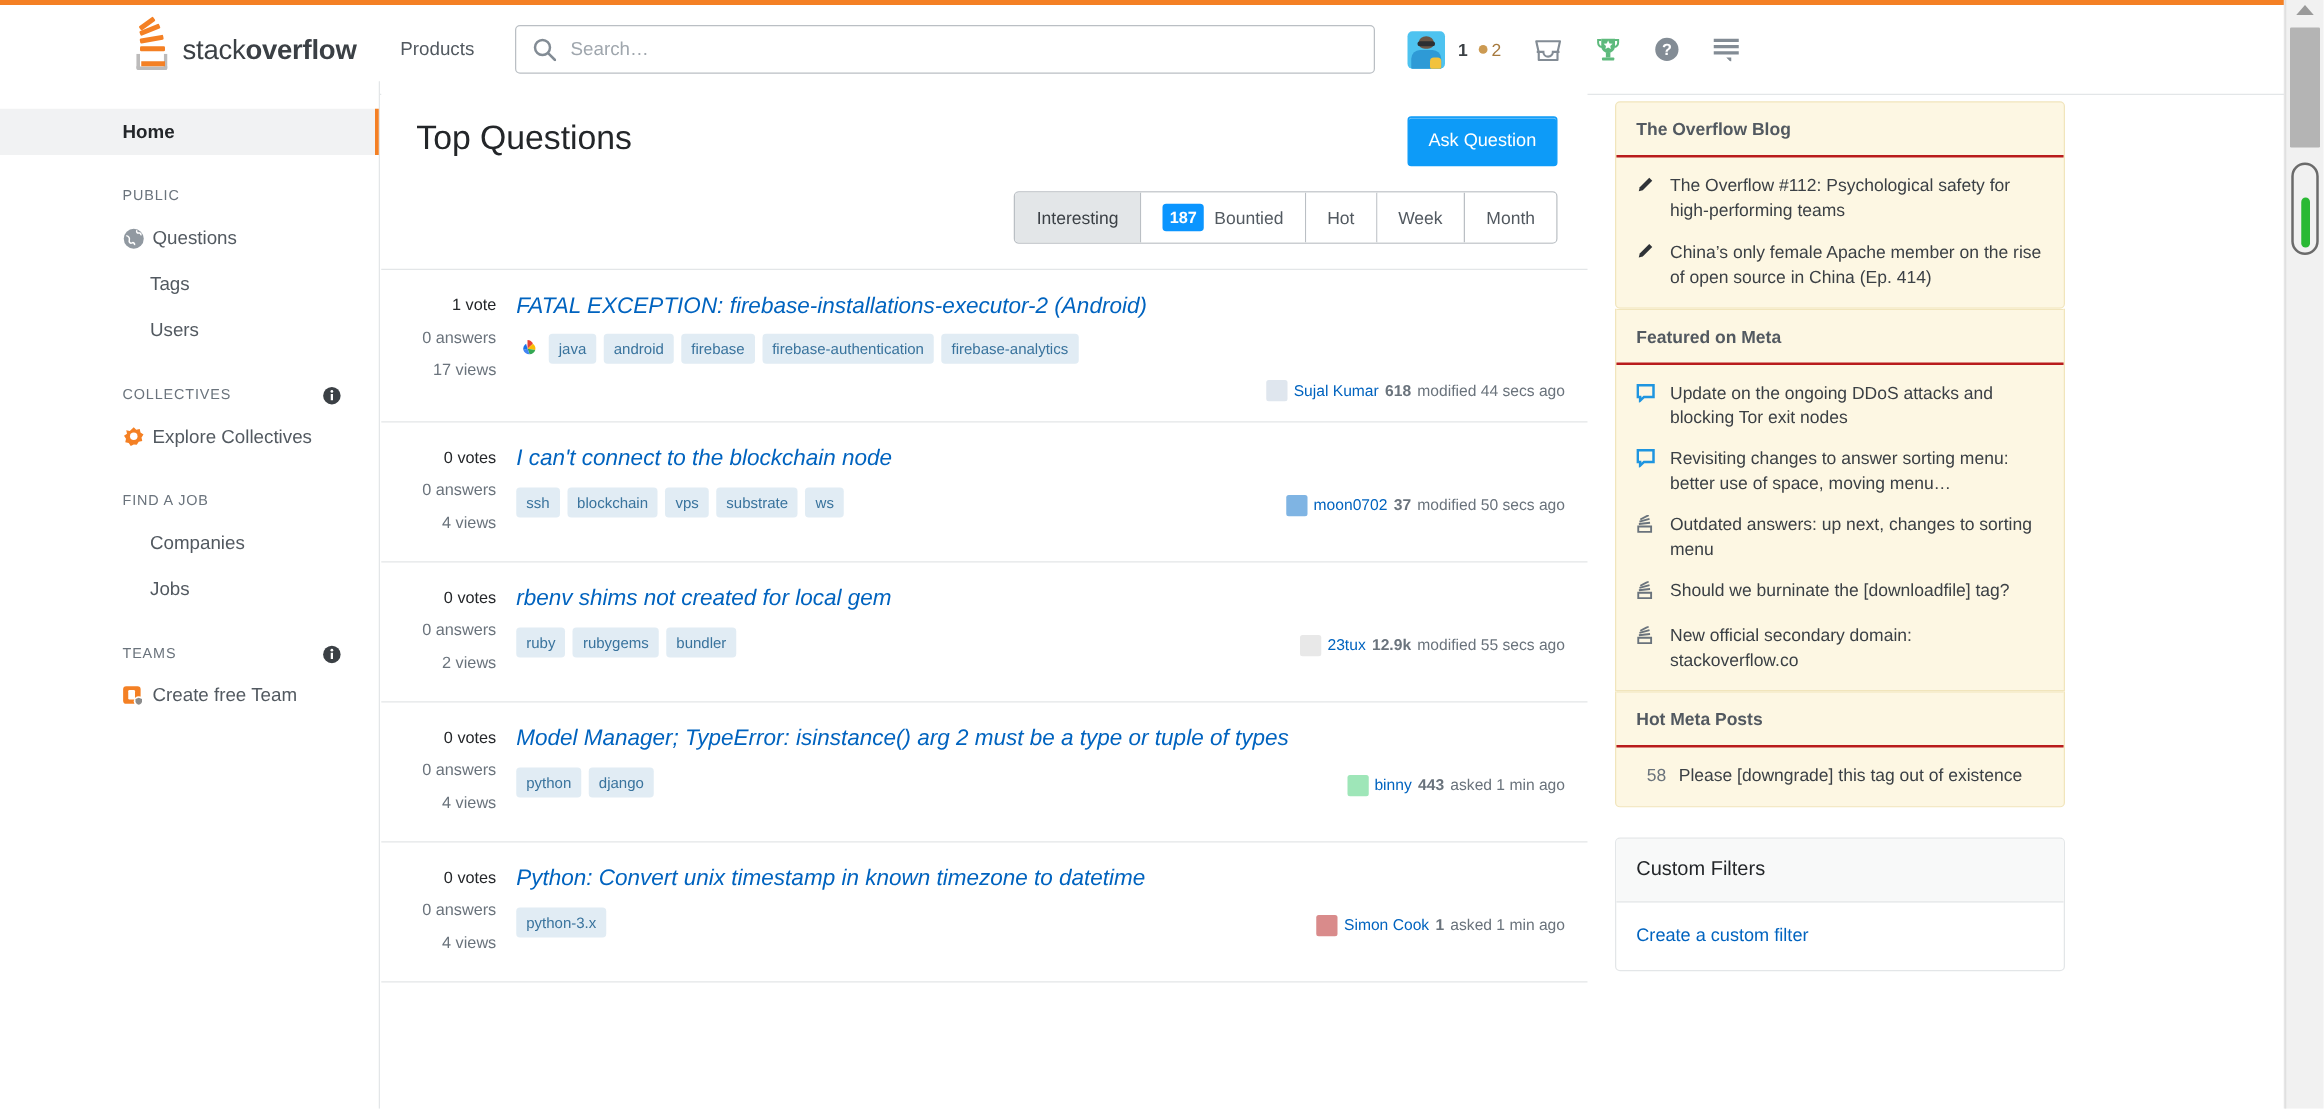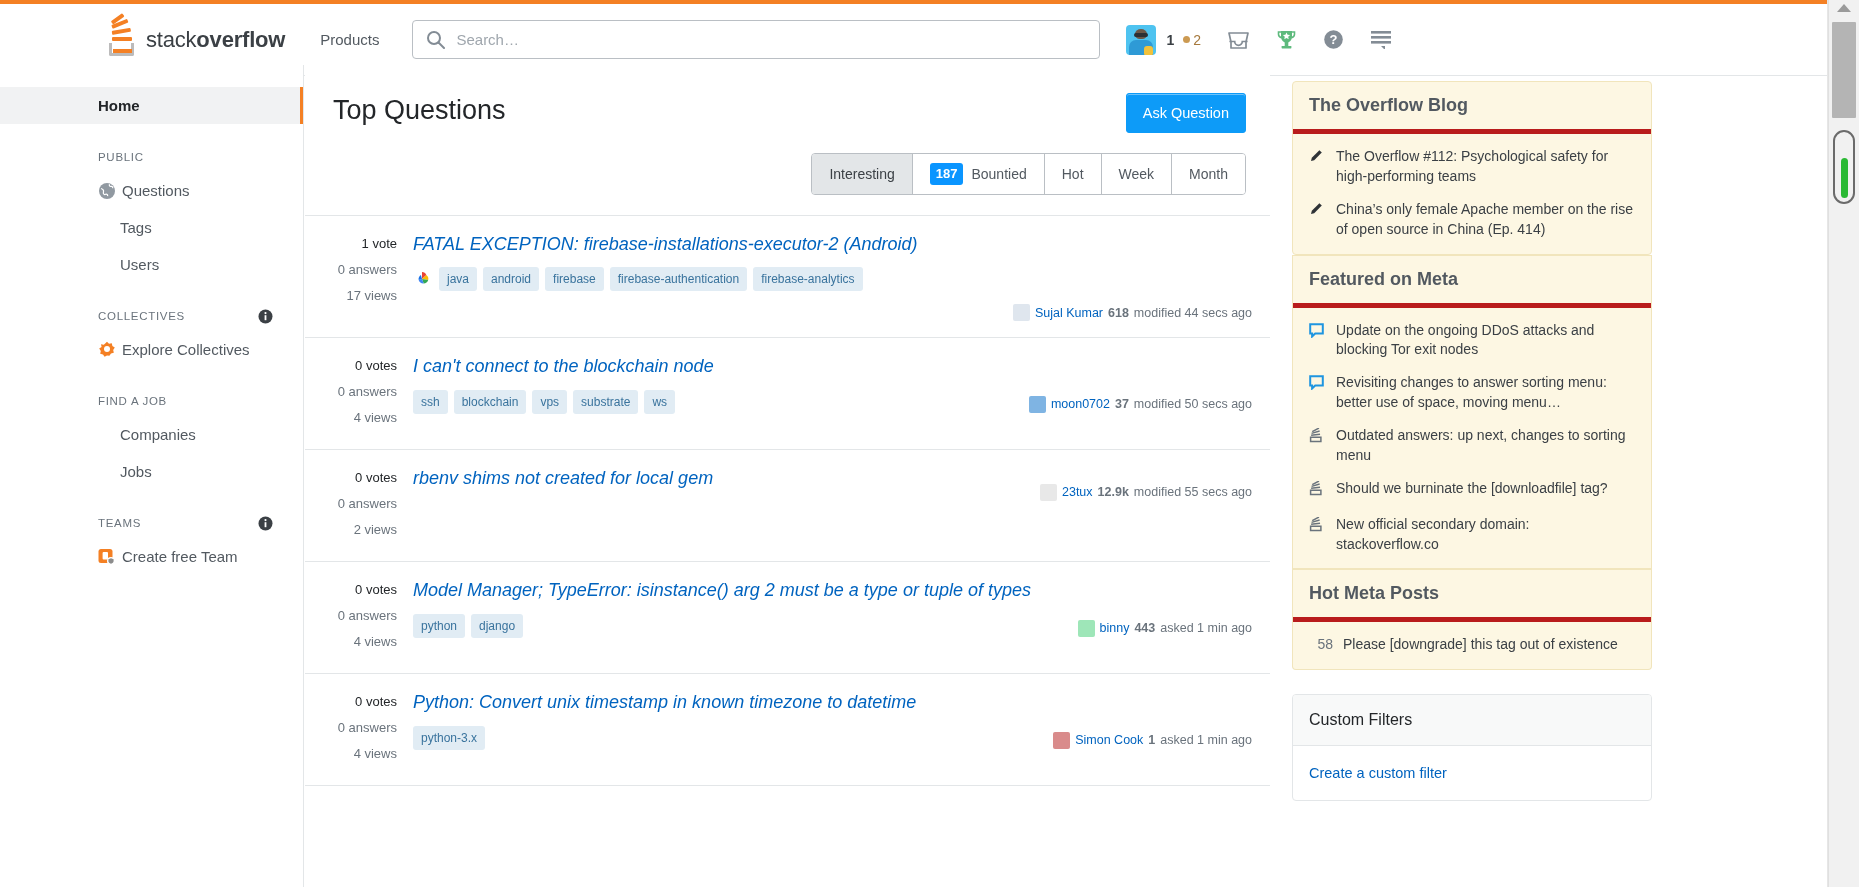--- a/index.html
+++ b/index.html
@@ -171,22 +171,22 @@
   .qmeta .uname { color:#0063bf; cursor:pointer; }
   .qmeta .urep { color:#6a737c; font-weight:700; }
 
   
   .rsidebar { position:absolute; top:65px; left:1272px; width:400px; }
   .card {
     border:1px solid #f1e5bc; border-radius:4px; background:#fdf7e3;
     margin:16px 20px 0 20px; overflow:hidden;
   }
   .card-head {
-    padding:13px 16px; font-size:18px; font-weight:700; color:#525960;
-    border-bottom:5px solid #b91c1c;
+    padding:13px 16px; font-size:14px; font-weight:700; color:#525960;
+    border-bottom:2px solid #b91c1c;
   }
   .card-body { padding:13px 16px 14px 16px; }
   .card-item {
     display:flex; gap:10px; margin-bottom:13px; font-size:14px;
     color:#3b4045; line-height:1.42; cursor:pointer;
   }
   .card-item:last-child { margin-bottom:0; }
   .card-item .ci-ic { width:17px; flex:none; padding-top:2px; }
   .hot-num { width:24px; flex:none; text-align:right; color:#6a737c; font-size:14px; }
   .card.plain { background:#fff; border:1px solid #e3e6e8; }
@@ -472,20 +472,25 @@
       </div>
 
       <div class="qrow">
         <div class="qstats">
           <div class="qstat votes">0 votes</div>
           <div class="qstat">0 answers</div>
           <div class="qstat">2 views</div>
         </div>
         <div class="qbody">
           <a class="qtitle">rbenv shims not created for local gem</a>
+          <div class="qtags">
+            <span class="tag">ruby</span>
+            <span class="tag">rubygems</span>
+            <span class="tag">bundler</span>
+          </div>
           <div class="qmeta" style="margin-top:-18px;text-align:right;">
             <span class="uava" style="background:#e8e8e8;"></span>
             <span class="uname">23tux</span>
             <span class="urep">12.9k</span>
             <span>modified 55 secs ago</span>
           </div>
         </div>
       </div>
 
       <div class="qrow">

